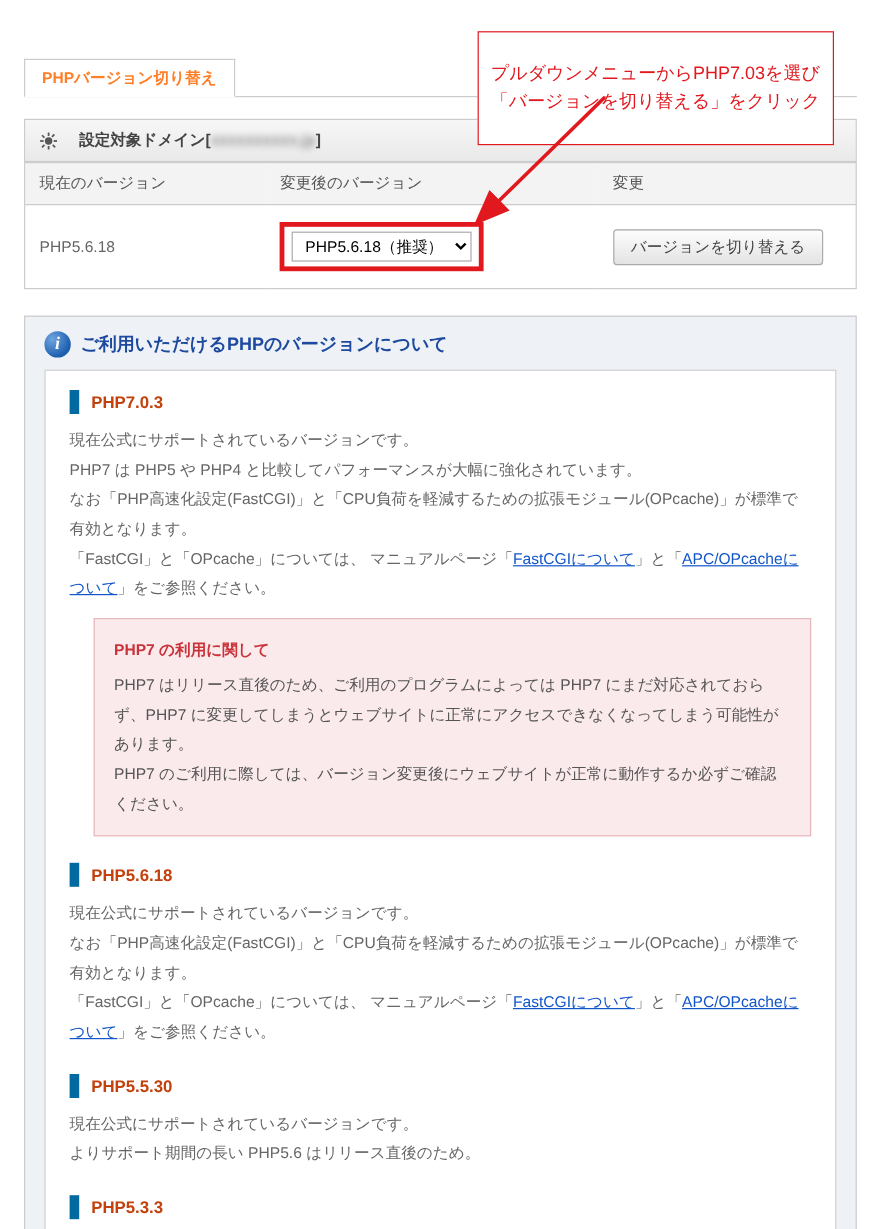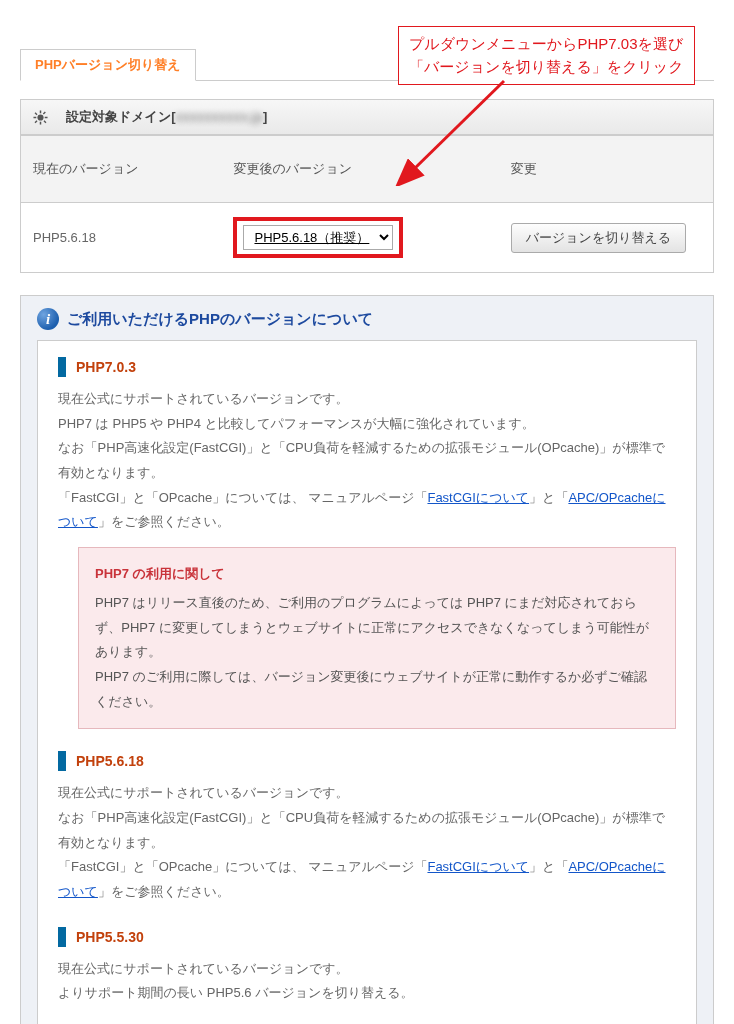--- a/index.html
+++ b/index.html
@@ -41,21 +41,21 @@
   table.version {
     width: 100%;
     border-collapse: collapse;
     border: 1px solid #ccc;
     table-layout: fixed;
   }
   table.version th {
     background: #f3f3f3;
     border-bottom: 1px solid #ccc;
     text-align: left;
-    padding: 24px 12px;
+    padding: 8px 12px;
     font-size: 13px;
     color: #555;
     font-weight: normal;
   }
   table.version td {
     border-bottom: 1px solid #ccc;
     padding: 14px 12px;
     font-size: 13px;
     color: #666;
   }
@@ -64,38 +64,37 @@
     display: inline-flex;
     align-items: center;
     padding: 4px 6px;
   }
   select {
     border: 1px solid #aaa;
     padding: 3px 6px;
     font-size: 13px;
     background: #fff;
     min-width: 150px;
-    text-decoration: underline;
   }
   .switch-btn {
     display: inline-block;
     border: 1px solid #aaa;
     background: linear-gradient(#fdfdfd,#e3e3e3);
     padding: 5px 14px;
     font-size: 13px;
     color: #444;
     border-radius: 3px;
     cursor: pointer;
   }
   .annot-box {
     position: absolute;
     border: 1px solid #e1181e;
     background: #fff;
     color: #e1181e;
-    padding: 6px 10px;
+    padding: 24px 10px;
     font-size: 15px;
     line-height: 1.5;
   }
   .info-panel {
     border: 1px solid #ccc;
     background: #eef1f6;
     margin-top: 22px;
     padding: 12px 16px 20px;
   }
   .info-header {
@@ -255,21 +254,21 @@
         <span>現在公式にサポートされているバージョンです。</span><br>
         <span>なお「PHP高速化設定(FastCGI)」と「CPU負荷を軽減するための拡張モジュール(OPcache)」が標準で有効となります。</span><br>
         <span>「FastCGI」と「OPcache」については、 マニュアルページ「</span><a href="#">FastCGIについて</a><span>」と「</span><a href="#">APC/OPcacheについて</a><span>」をご参照ください。</span>
       </div>
     </div>
 
     <div class="ver-section">
       <div class="ver-title">PHP5.5.30</div>
       <div class="ver-desc">
         <span>現在公式にサポートされているバージョンです。</span><br>
-        <span>よりサポート期間の長い PHP5.6 バージョンを切り替える。</span>
+        <span>よりサポート期間の長い PHP5.6 はリリース直後のため。</span>
       </div>
     </div>
 
     <div class="ver-section">
       <div class="ver-title">PHP5.3.3</div>
       <div class="ver-desc">
         <span>旧バージョンです。</span><br>
         <br>
         
       </div>

